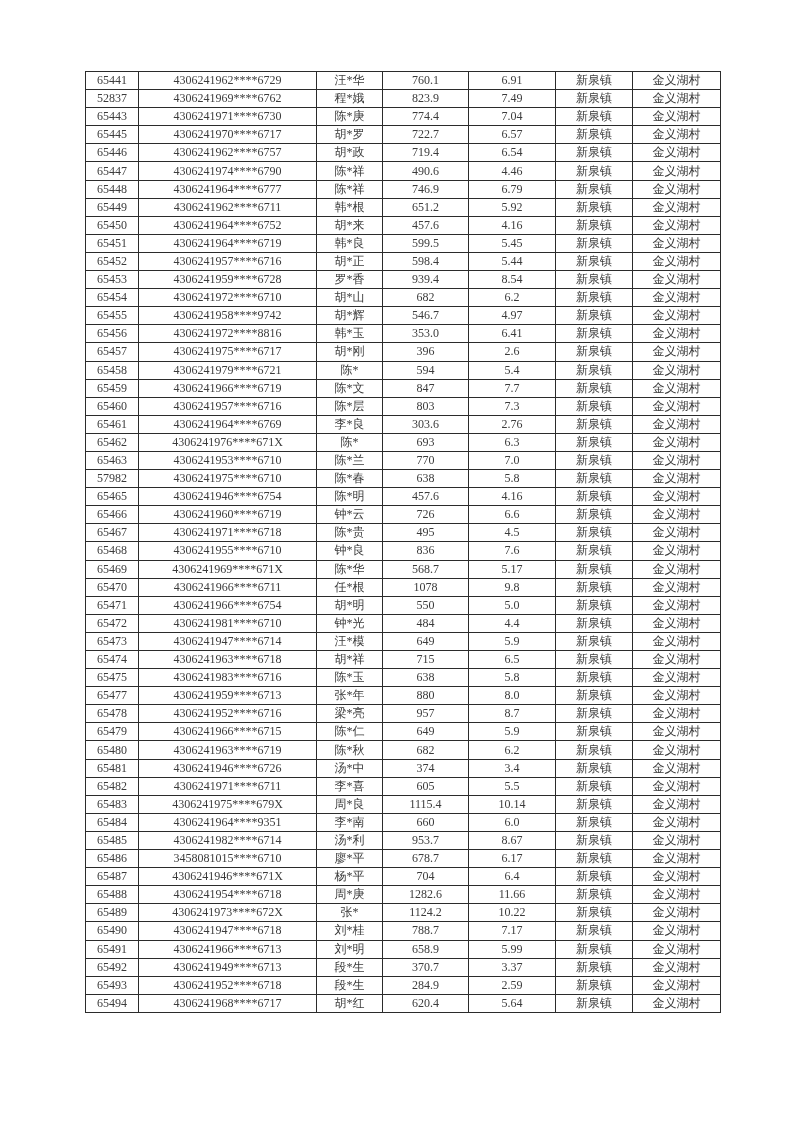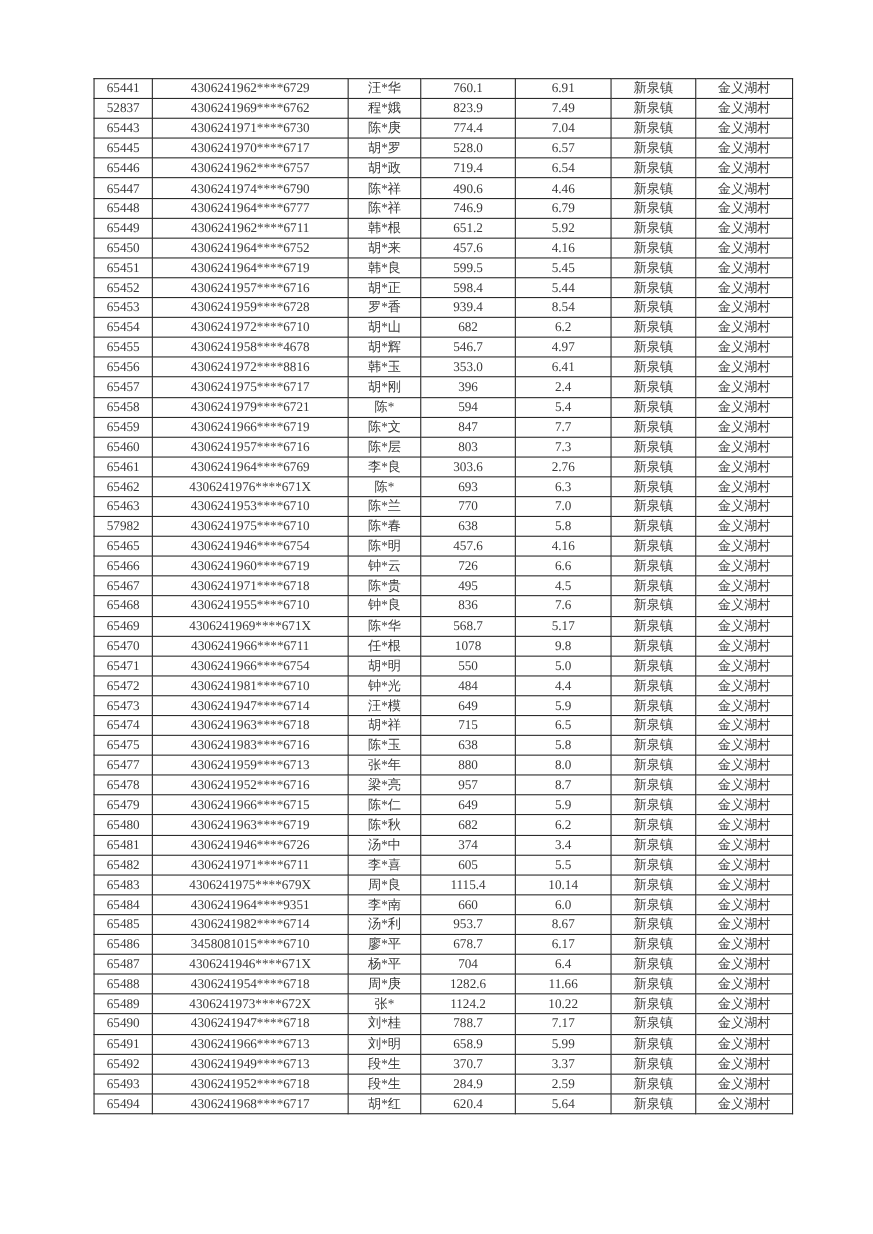--- a/index.html
+++ b/index.html
@@ -82,21 +82,21 @@
     <td>陈*庚</td>
     <td>774.4</td>
     <td>7.04</td>
     <td>新泉镇</td>
     <td>金义湖村</td>
   </tr>
         <tr>
     <td>65445</td>
     <td>4306241970****6717</td>
     <td>胡*罗</td>
-    <td>528.0</td>
+    <td>722.7</td>
     <td>6.57</td>
     <td>新泉镇</td>
     <td>金义湖村</td>
   </tr>
         <tr>
     <td>65446</td>
     <td>4306241962****6757</td>
     <td>胡*政</td>
     <td>719.4</td>
     <td>6.54</td>
@@ -170,42 +170,42 @@
     <td>65454</td>
     <td>4306241972****6710</td>
     <td>胡*山</td>
     <td>682</td>
     <td>6.2</td>
     <td>新泉镇</td>
     <td>金义湖村</td>
   </tr>
         <tr>
     <td>65455</td>
-    <td>4306241958****4678</td>
+    <td>4306241958****9742</td>
     <td>胡*辉</td>
     <td>546.7</td>
     <td>4.97</td>
     <td>新泉镇</td>
     <td>金义湖村</td>
   </tr>
         <tr>
     <td>65456</td>
     <td>4306241972****8816</td>
     <td>韩*玉</td>
     <td>353.0</td>
     <td>6.41</td>
     <td>新泉镇</td>
     <td>金义湖村</td>
   </tr>
         <tr>
     <td>65457</td>
     <td>4306241975****6717</td>
     <td>胡*刚</td>
     <td>396</td>
-    <td>2.4</td>
+    <td>2.6</td>
     <td>新泉镇</td>
     <td>金义湖村</td>
   </tr>
         <tr>
     <td>65458</td>
     <td>4306241979****6721</td>
     <td>陈*</td>
     <td>594</td>
     <td>5.4</td>
     <td>新泉镇</td>

